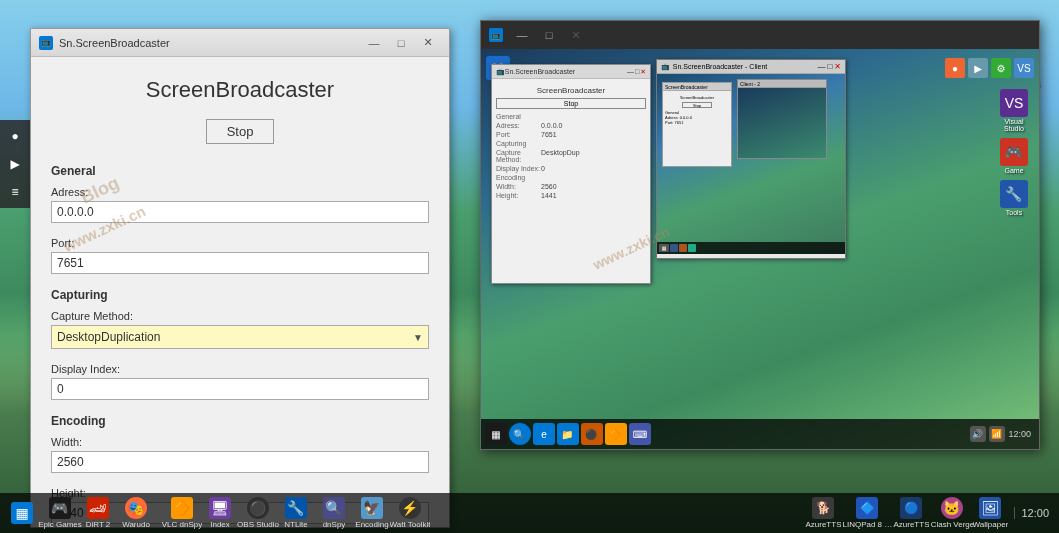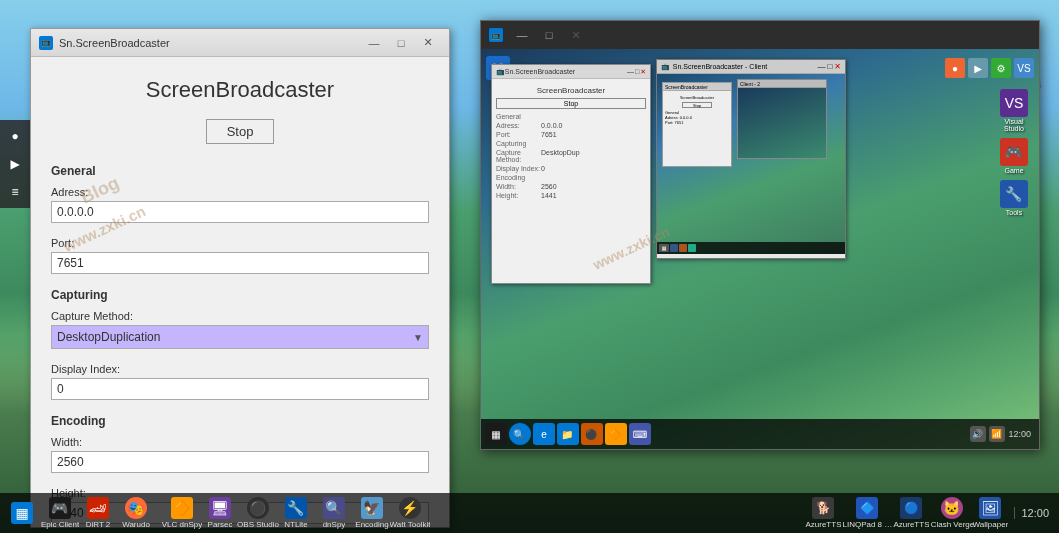--- a/index.html
+++ b/index.html
@@ -198,21 +198,21 @@
       background: white;
       padding: 2px 5px;
       font-size: 12px;
       color: #333;
     }
 
     .field-select {
       width: 100%;
       height: 24px;
       border: 1px solid #aaa;
-      background: #c4b5fd;
+      background: #fef9c3;
       padding: 2px 5px;
       font-size: 12px;
       color: #333;
       appearance: none;
       -webkit-appearance: none;
       position: relative;
     }
 
     .select-wrapper {
       position: relative;
@@ -694,38 +694,38 @@
   </div>
 
   <div class="taskbar">
 
     <div class="taskbar-icon">
       <div class="icon-img" style="background:#0078d4; color:white; font-size:14px;">▦</div>
     </div>
 
     <div class="taskbar-icon">
       <div class="icon-img" style="background:#1a1a1a;">🎮</div>
-      <span class="icon-label">Epic Client</span>
+      <span class="icon-label">Epic Games</span>
     </div>
     <div class="taskbar-icon">
       <div class="icon-img" style="background:#cc2200;">🏎</div>
       <span class="icon-label">DiRT 2</span>
     </div>
     <div class="taskbar-icon">
       <div class="icon-img" style="background:#ff6b35; border-radius:50%;">🎭</div>
       <span class="icon-label">Warudo</span>
     </div>
     <div class="taskbar-icon" style="width:6px;"></div>
     <div class="taskbar-icon">
       <div class="icon-img" style="background:#f90;">🔶</div>
       <span class="icon-label">VLC dnSpy</span>
     </div>
     <div class="taskbar-icon">
       <div class="icon-img" style="background:#6c3fa1; border-radius:4px;">🖥</div>
-      <span class="icon-label">Parsec</span>
+      <span class="icon-label">Index</span>
     </div>
     <div class="taskbar-icon">
       <div class="icon-img" style="background:#302e31; border-radius:50%;">⚫</div>
       <span class="icon-label">OBS Studio</span>
     </div>
     <div class="taskbar-icon">
       <div class="icon-img" style="background:#0055aa;">🔧</div>
       <span class="icon-label">NTLite</span>
     </div>
     <div class="taskbar-icon">

